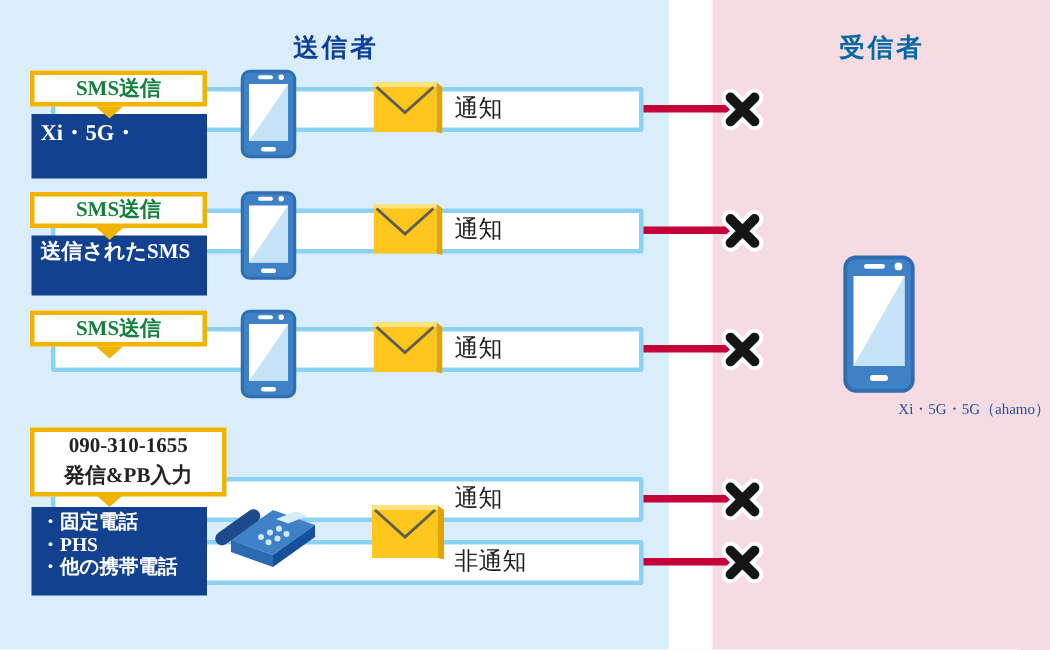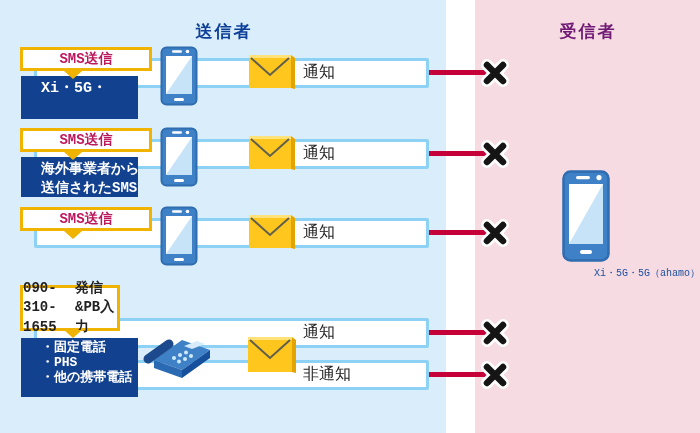--- a/index.html
+++ b/index.html
@@ -1,45 +1,45 @@
 <!DOCTYPE html>
 <html><head>
 <meta charset="utf-8">
 <style>
   html,body{margin:0;padding:0;}
   .stage{
     position:relative;width:700px;height:433px;overflow:hidden;
-    font-family:Liberation Mono, monospace;
+    font-family:Liberation Serif, serif;
     background:#fff;
   }
   .bg{position:absolute;top:0;height:433px;}
   .bg-left{left:0;width:446px;background:#d9edfa;}
   .bg-gap{left:446px;width:29px;background:#ffffff;}
   .bg-right{left:475px;width:225px;background:#f6dbe2;}
   .col-header{position:absolute;top:20px;width:200px;text-align:center;
     font-size:17px;font-weight:bold;letter-spacing:2px;}
   .hdr-sender{left:124px;color:#0d3f99;}
-  .hdr-receiver{left:488px;color:#701a75;}
+  .hdr-receiver{left:488px;color:#0369a1;}
   .bar{position:absolute;left:34px;width:395px;height:30px;
     background:#fff;border:3px solid #8dd2f4;border-radius:2px;
     box-sizing:border-box;z-index:1;}
-  .tag-box{position:absolute;left:20px;width:132px;height:24px;
+  .tag-box{position:absolute;left:20px;width:118px;height:24px;
     background:#fff;border:3px solid #f0b400;box-sizing:border-box;
     z-index:3;display:flex;align-items:center;justify-content:center;
-    font-size:14px;font-weight:bold;color:#be185d;}
+    font-size:14px;font-weight:bold;color:#15803d;}
   .pointer{position:absolute;left:64px;width:0;height:0;z-index:4;
     border-left:9px solid transparent;border-right:9px solid transparent;
     border-top:8px solid #f0b400;}
   .dark-box{position:absolute;left:21px;width:117px;background:#12418f;
     color:#fff;font-weight:bold;z-index:2;box-sizing:border-box;
-    padding:3px 20px;line-height:1.35;font-size:14.5px;}
+    padding:3px 6px;line-height:1.35;font-size:14.5px;}
   .dark-box .ln{display:block;white-space:pre;}
-  .tag-box-2line{position:absolute;left:20px;width:100px;height:46px;
+  .tag-box-2line{position:absolute;left:20px;width:131px;height:46px;
     background:#fff;border:3px solid #f0b400;box-sizing:border-box;z-index:3;
-    display:flex;flex-direction:row;align-items:center;justify-content:center;
+    display:flex;flex-direction:column;align-items:center;justify-content:center;
     font-size:14px;font-weight:bold;color:#222;line-height:1.4;}
   .channel-label{position:absolute;height:20px;line-height:20px;
     font-size:16px;color:#222;z-index:3;}
   .redline{position:absolute;width:59px;height:5px;background:#c50038;z-index:1;}
   .xmark{position:absolute;width:28px;height:28px;z-index:2;}
   .icon{position:absolute;z-index:3;}
   .receiver-label{position:absolute;left:472px;top:266px;width:228px;
     text-align:right;font-size:10px;color:#1d50a2;z-index:3;}
 </style>
 </head>
@@ -82,21 +82,20 @@
     <path d="M6 6 L22 22 M22 6 L6 22" stroke="#fff" stroke-width="12" stroke-linecap="round"></path>
     <path d="M6 6 L22 22 M22 6 L6 22" stroke="#151515" stroke-width="6.5" stroke-linecap="round"></path>
   </svg>
 
   <div class="bar" style="top:139px"></div>
   <div class="tag-box" style="top:128px">
     <span>SMS送信</span>
   </div>
   <div class="pointer" style="top:152px"></div>
   <div class="dark-box" style="top:157px;height:40px;font-size:14px">
-    <span class="ln">海外事業者から</span>
     <span class="ln">送信されたSMS</span>
   </div>
   <svg class="icon" style="left:160px;top:127px" width="38" height="60" viewBox="0 0 38 60">
     <rect x="1.5" y="1.5" width="35" height="57" rx="5" fill="#3f81c6" stroke="#2f6cb0" stroke-width="2"></rect>
     <rect x="6" y="10" width="26" height="38" fill="#fff"></rect>
     <polygon points="32,10 32,48 6,48" fill="#c6e3f7"></polygon>
     <rect x="12" y="4.2" width="10" height="2.6" rx="1.3" fill="#fff"></rect>
     <circle cx="27.5" cy="5.5" r="1.8" fill="#fff"></circle>
     <rect x="14" y="52" width="10" height="3" rx="1.5" fill="#fff"></rect>
   </svg>

